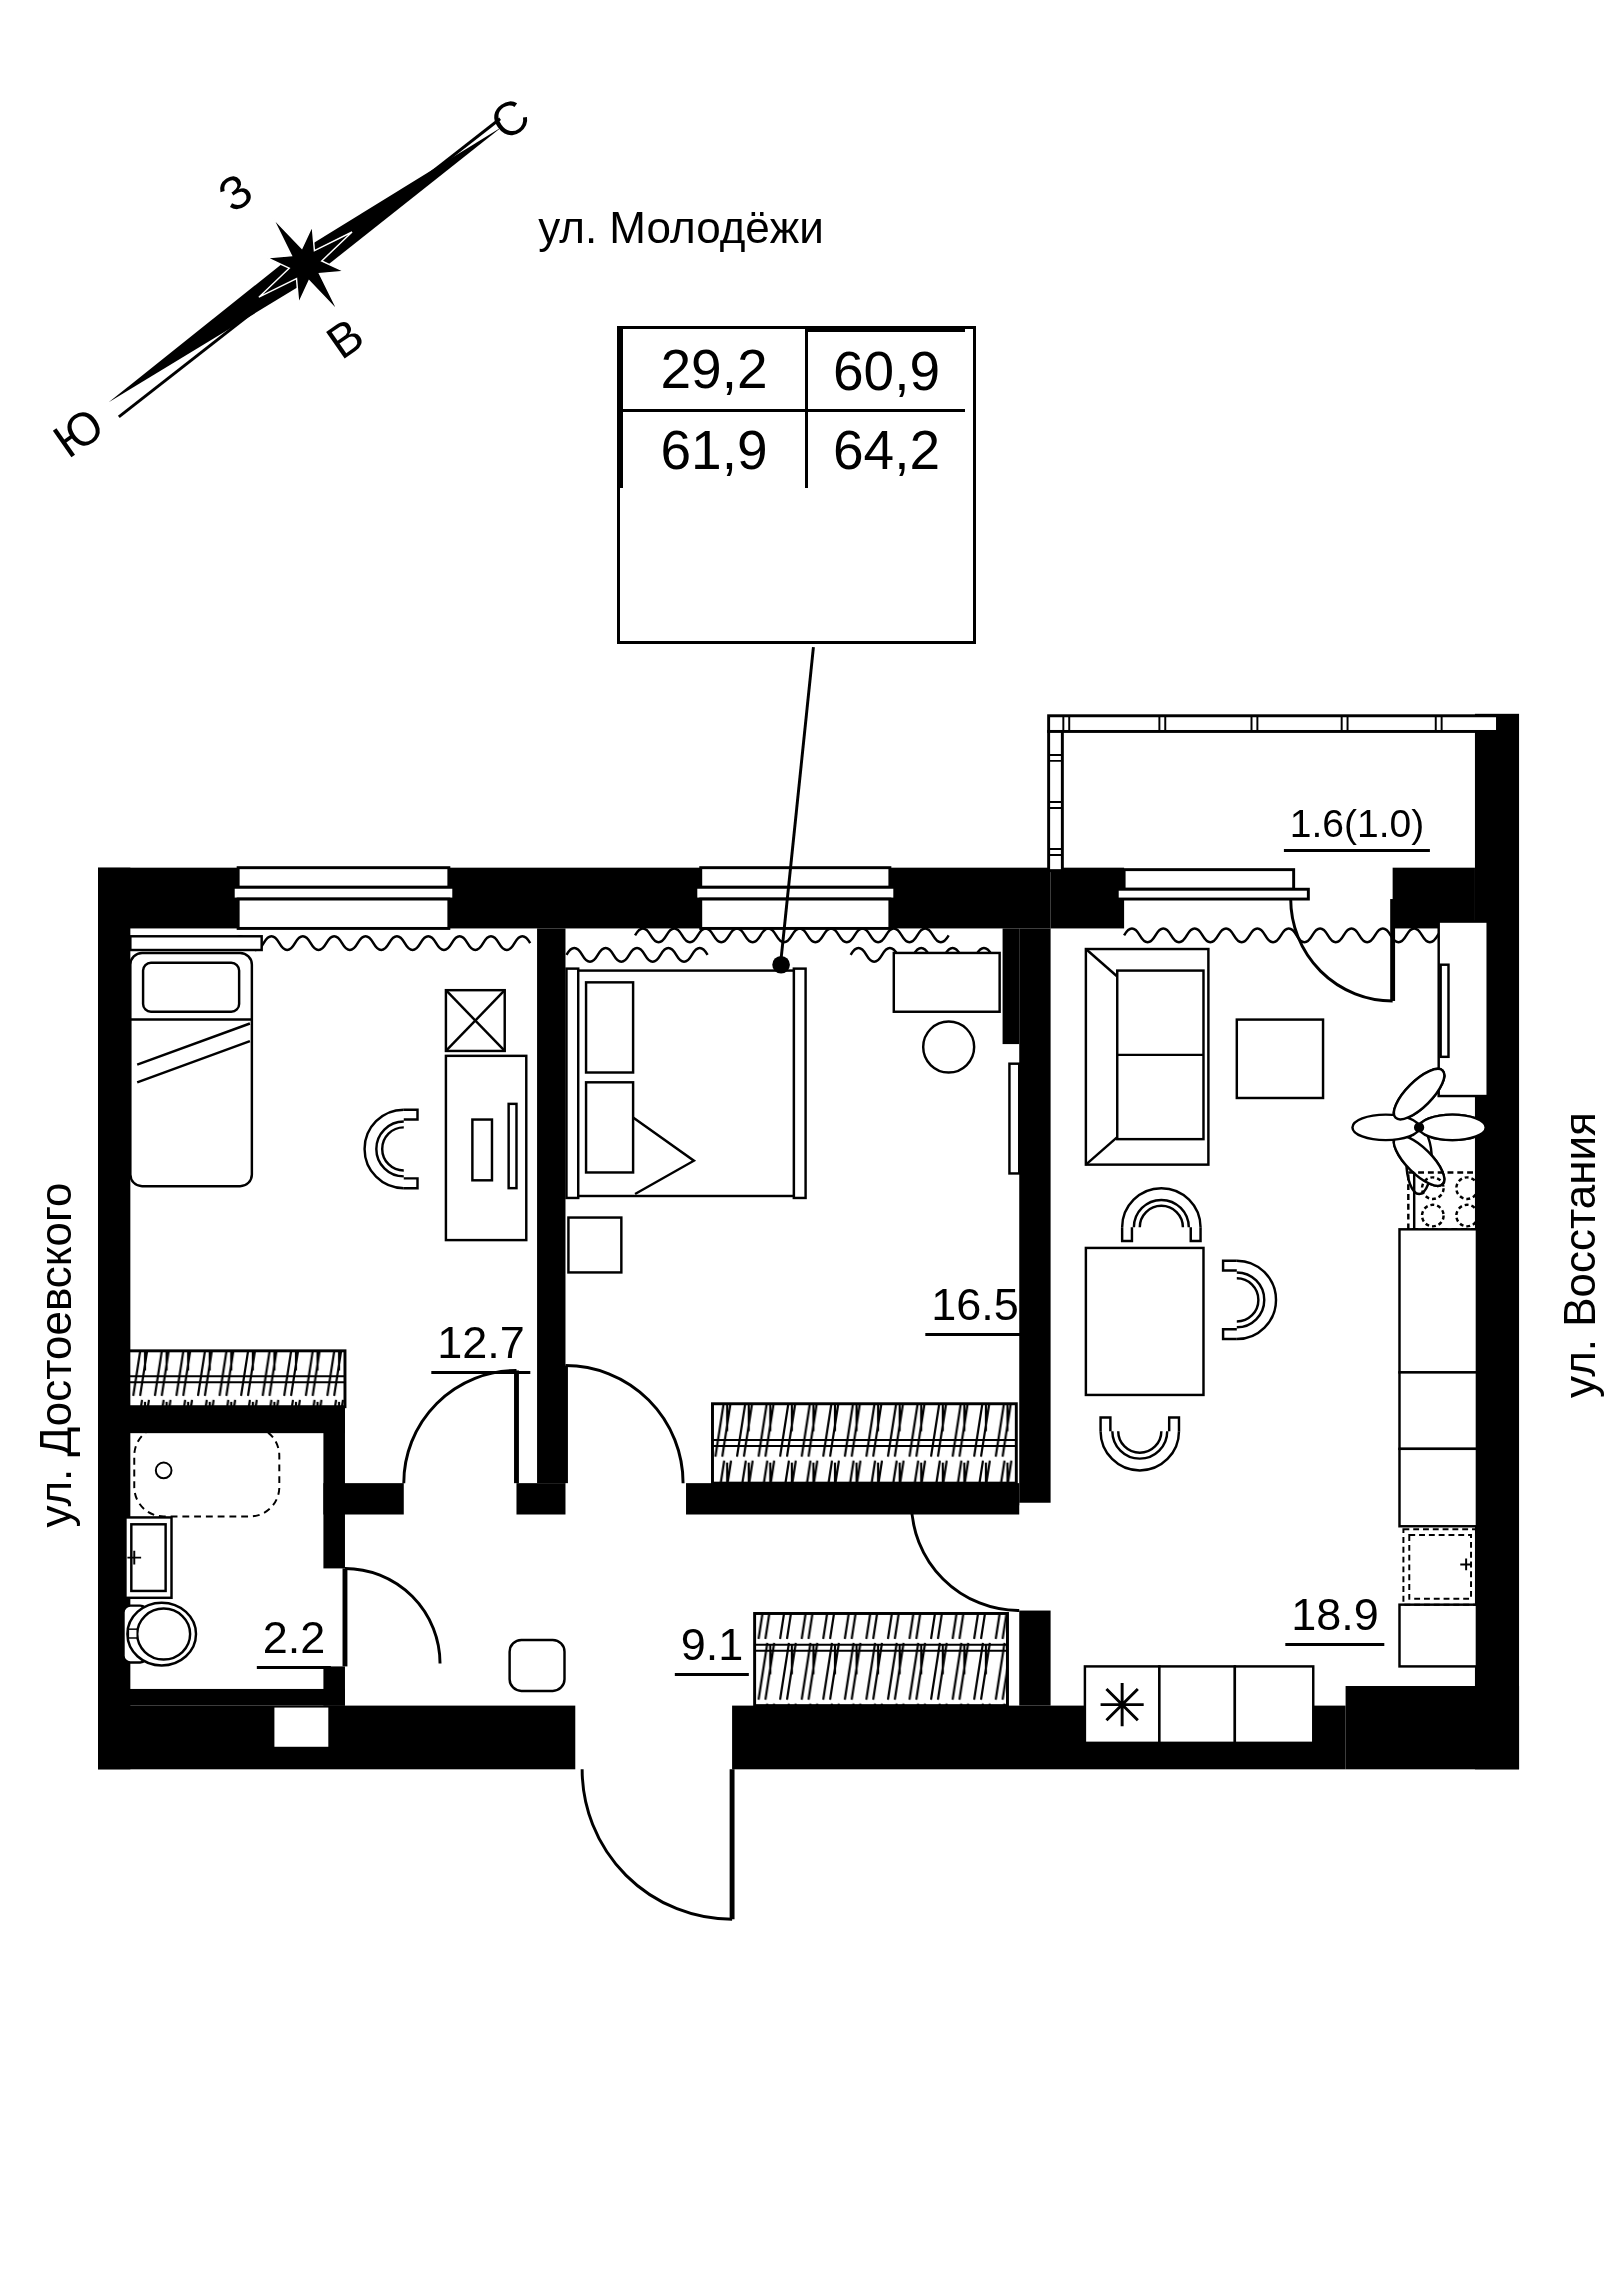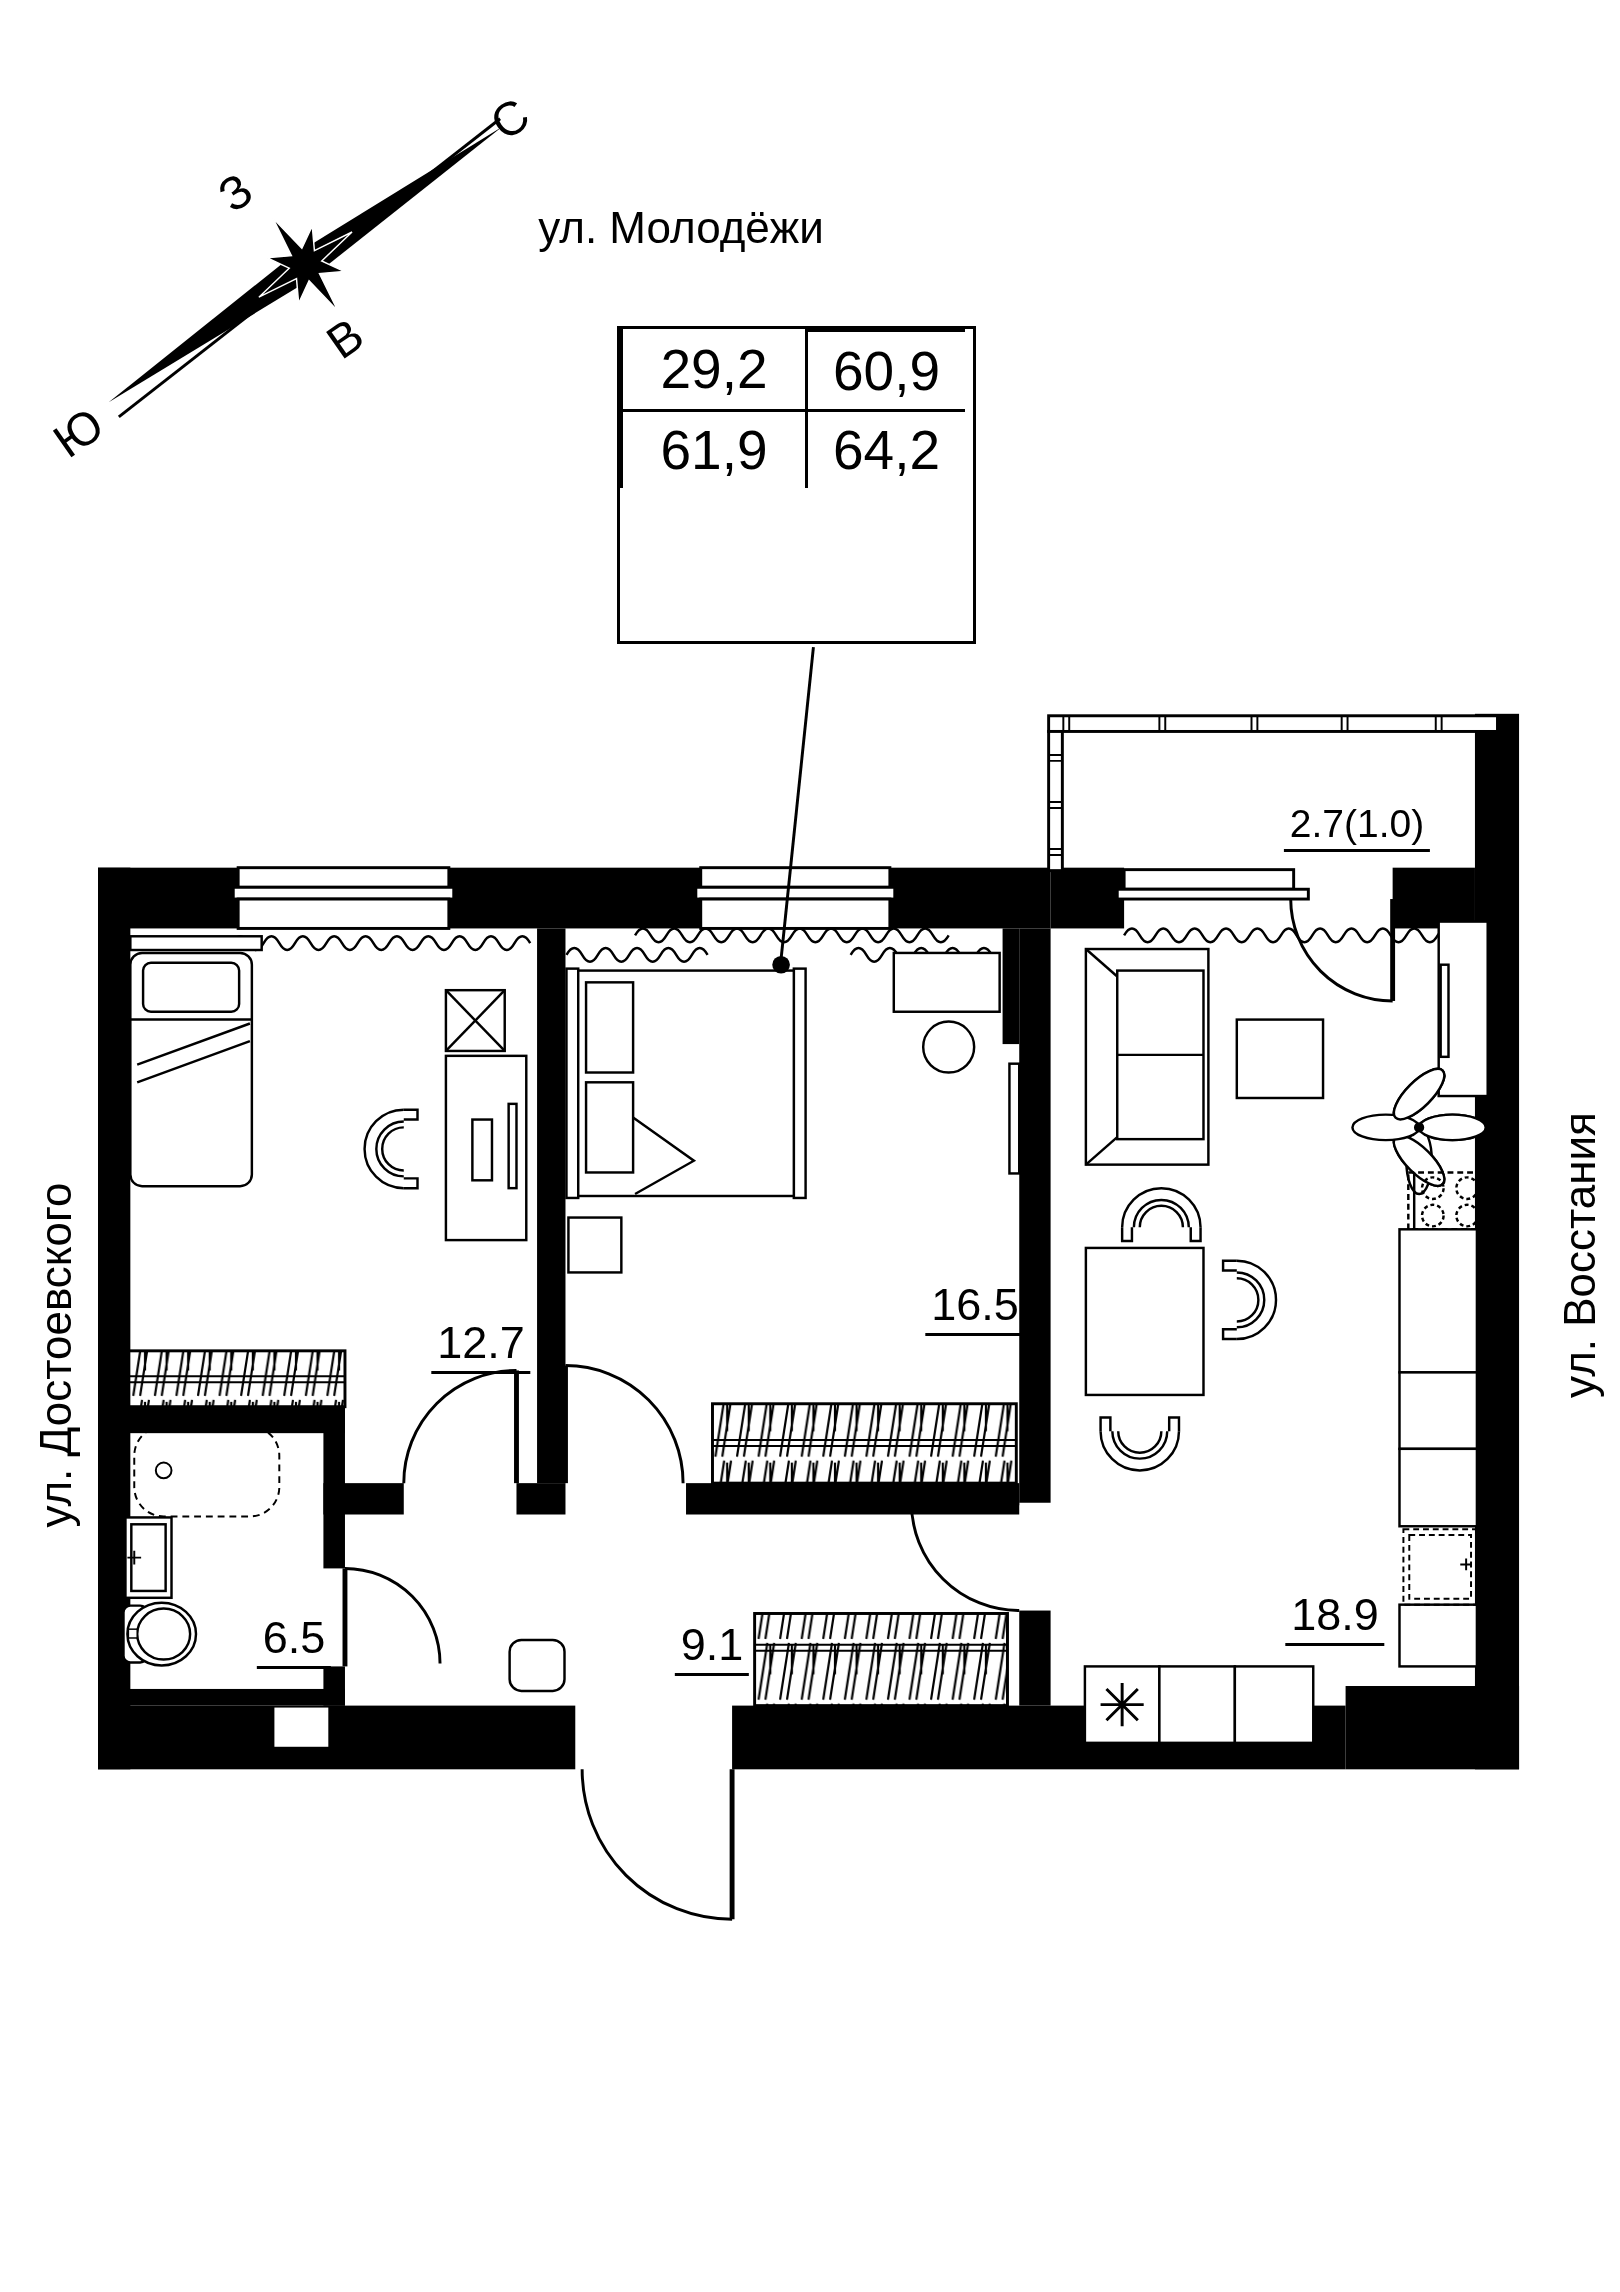--- a/index.html
+++ b/index.html
@@ -276,18 +276,18 @@
     <div class="cell val">64,2</div>
   </div>
 
   <div class="street horiz" style="left:681px;top:228px;">ул. Молодёжи</div>
   <div class="street vert" style="left:56px;top:1355px;">ул. Достоевского</div>
   <div class="street vert" style="left:1580px;top:1255px;">ул. Восстания</div>
 
   <div class="arealabel" style="left:481px;top:1296px;margin-top:24px;">12.7</div>
   <div class="arealabel" style="left:975px;top:1282px;">16.5</div>
   <div class="arealabel" style="left:1335px;top:1592px;">18.9</div>
-  <div class="arealabel" style="left:294px;top:1615px;">6.5</div>
+  <div class="arealabel" style="left:294px;top:1615px;">2.2</div>
   <div class="arealabel" style="left:712px;top:1622px;">9.1</div>
-  <div class="arealabel small" style="left:1357px;top:804px;">2.7(1.0)</div>
+  <div class="arealabel small" style="left:1357px;top:804px;">1.6(1.0)</div>
 
 </div>
 
 
 </body></html>

